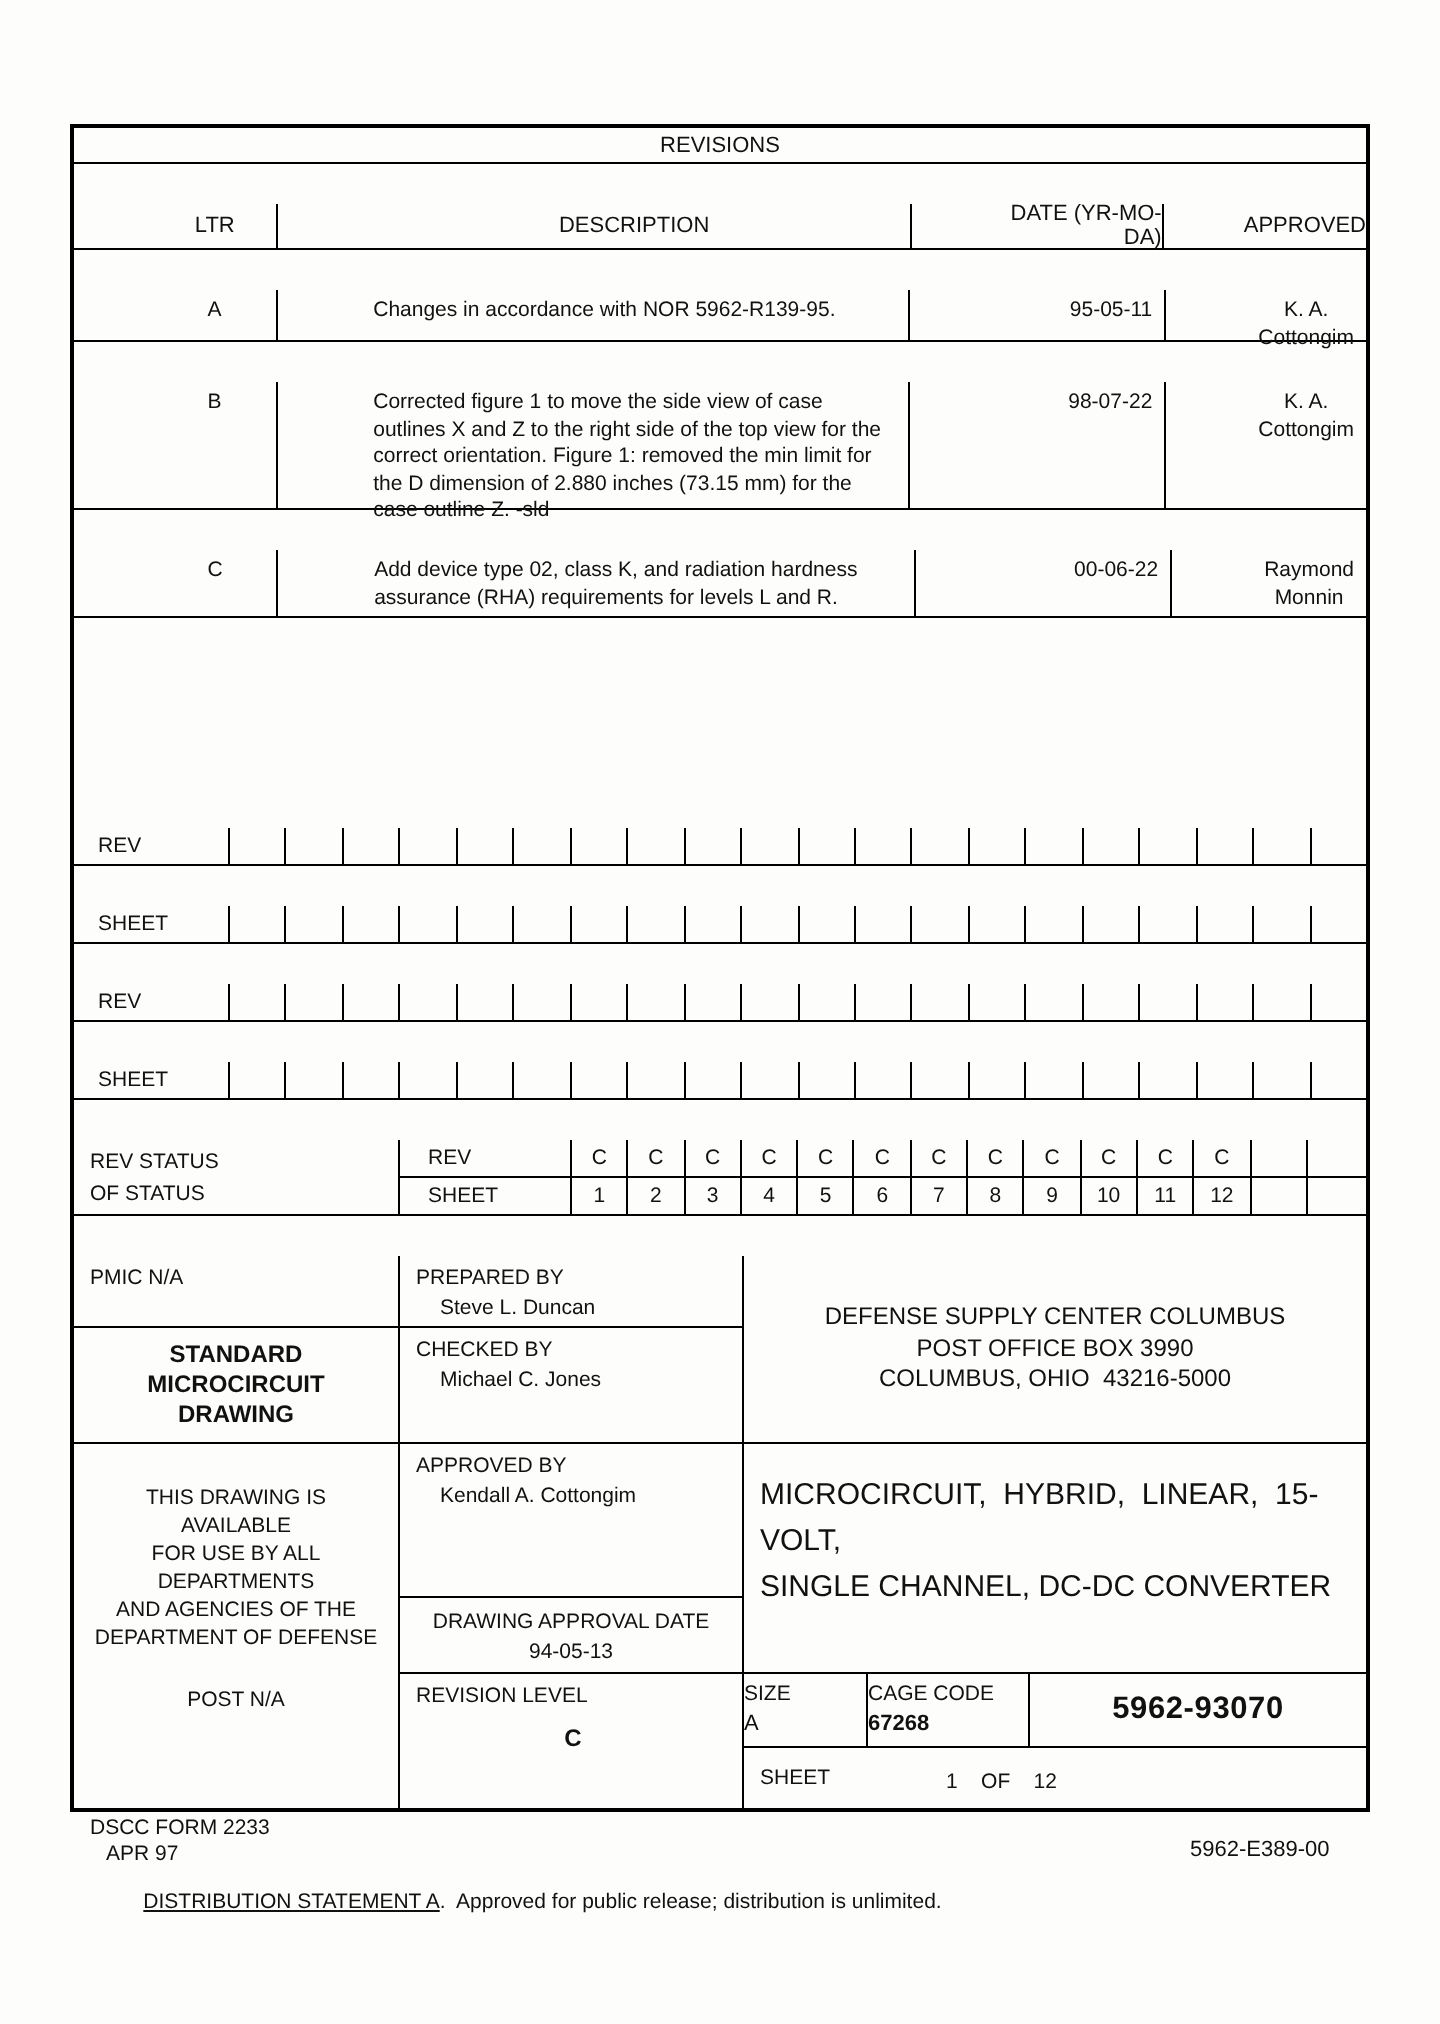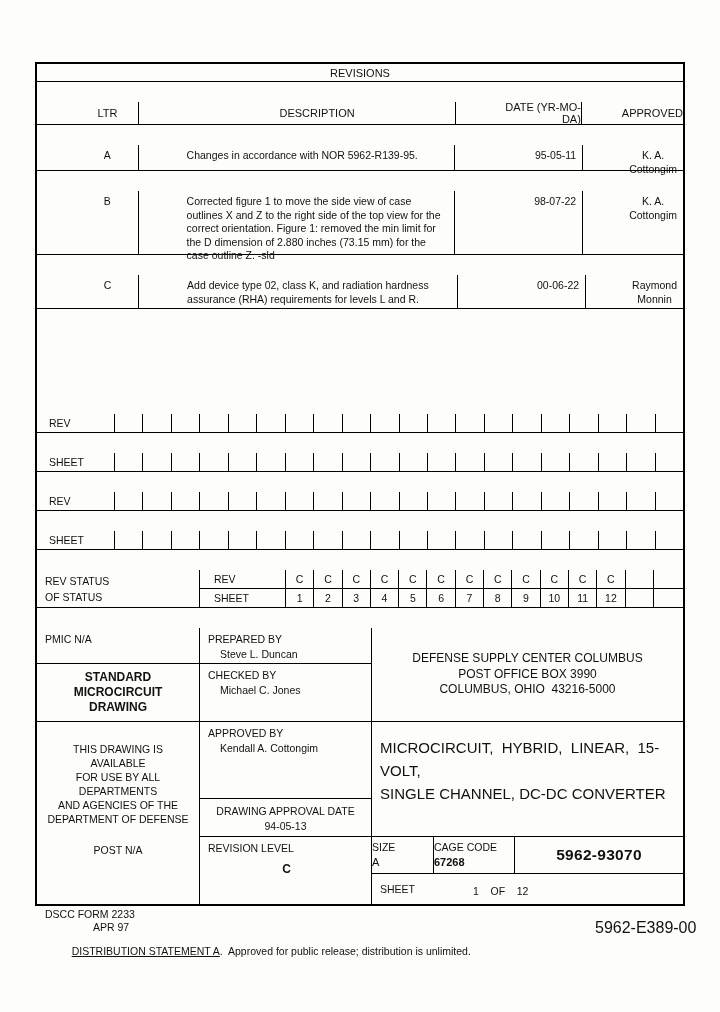--- a/index.html
+++ b/index.html
@@ -101,22 +101,22 @@
   .size-val { margin-top: 3px; font-size: 11px; }
   .cage-val { margin-top: 3px; font-weight: bold; font-size: 11px; }
   .num-cell {
     flex: 1; display: flex; align-items: center; justify-content: center;
     font-weight: bold; font-size: 15.5px; letter-spacing: 0.3px;
   }
   .sheet-row { flex: 1; display: flex; align-items: center; padding-left: 8px; }
   .sheet-val { margin-left: 58px; white-space: pre; margin-top: 4px; }
   
   .f-form { position: absolute; left: 45px; top: 908px; font-size: 10.5px; line-height: 13px; }
-  .f-form .l2 { padding-left: 8px; margin-left: 40px; }
-  .f-num { position: absolute; left: 595px; top: 919px; font-size: 16px; }
+  .f-form .l2 { padding-left: 8px; }
+  .f-num { position: absolute; left: 595px; top: 919px; font-size: 11px; }
   .f-dist { position: absolute; left: 60px; top: 933px; font-size: 10.5px; white-space: pre-wrap; }
   .f-dist .u { text-decoration: underline; }
 </style>
 </head>
 <body>
 
 <div class="page">
   <div class="frame">
 
     <div class="rev-title">REVISIONS</div>

